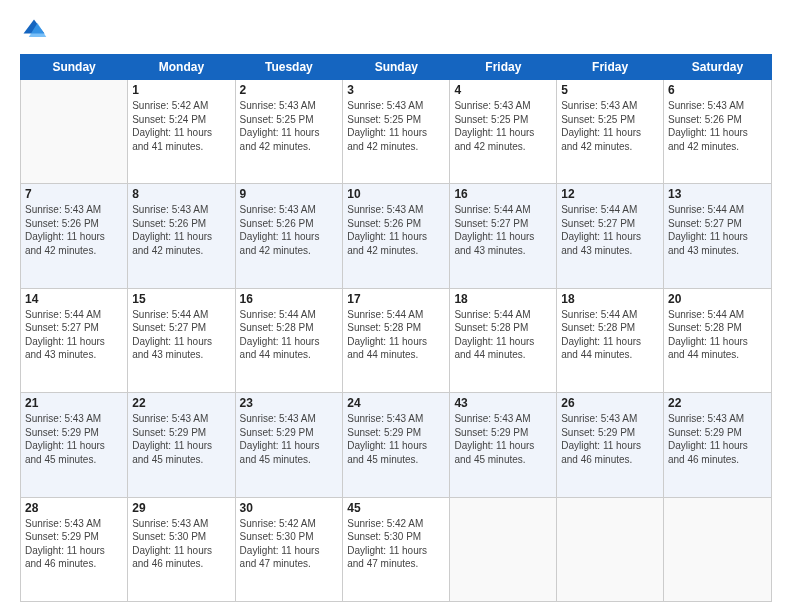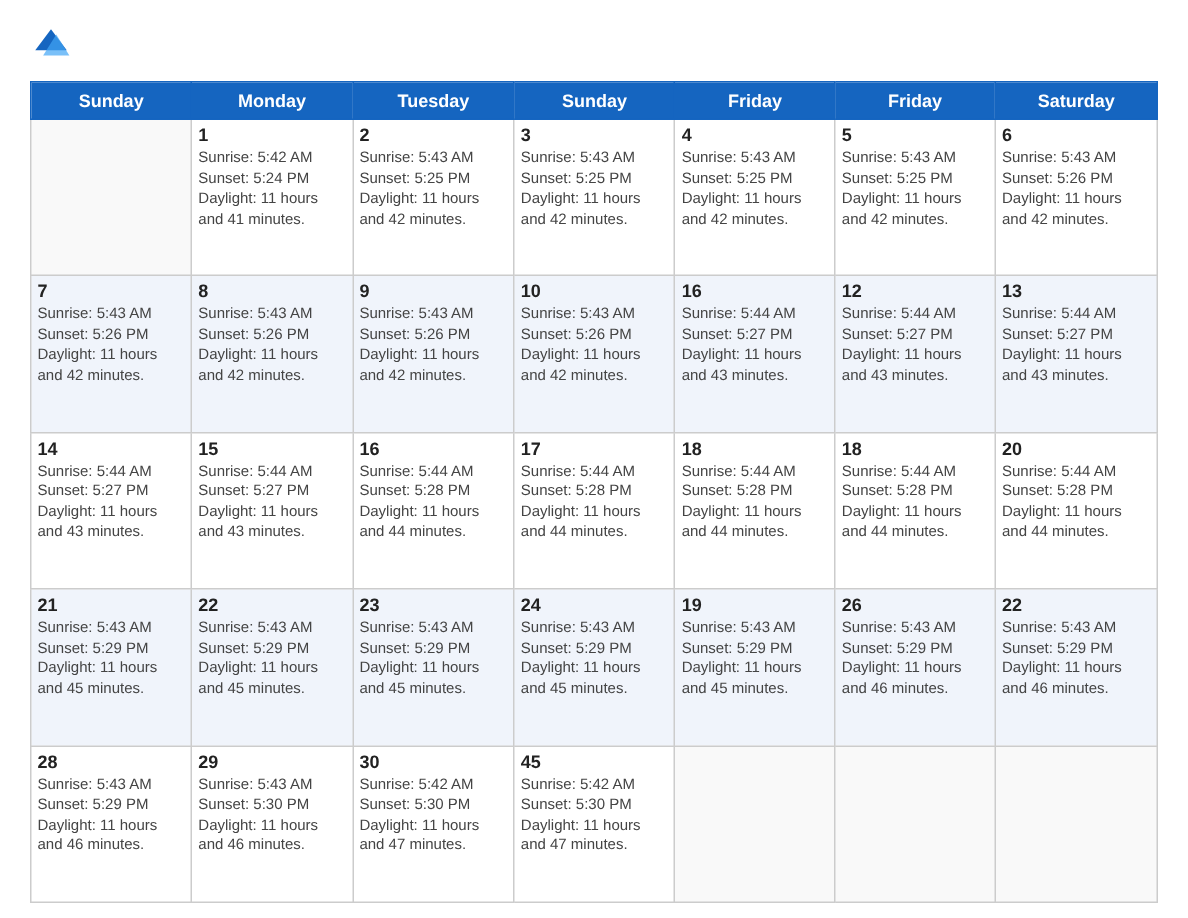--- a/index.html
+++ b/index.html
@@ -236,21 +236,21 @@
           </td>
           <td>
             <span class="day-number">23</span>
             <div class="day-info">Sunrise: 5:43 AM<br>Sunset: 5:29 PM<br>Daylight: 11 hours<br>and 45 minutes.</div>
           </td>
           <td>
             <span class="day-number">24</span>
             <div class="day-info">Sunrise: 5:43 AM<br>Sunset: 5:29 PM<br>Daylight: 11 hours<br>and 45 minutes.</div>
           </td>
           <td>
-            <span class="day-number">19</span>
+            <span class="day-number">43</span>
             <div class="day-info">Sunrise: 5:43 AM<br>Sunset: 5:29 PM<br>Daylight: 11 hours<br>and 45 minutes.</div>
           </td>
           <td>
             <span class="day-number">26</span>
             <div class="day-info">Sunrise: 5:43 AM<br>Sunset: 5:29 PM<br>Daylight: 11 hours<br>and 46 minutes.</div>
           </td>
           <td>
             <span class="day-number">22</span>
             <div class="day-info">Sunrise: 5:43 AM<br>Sunset: 5:29 PM<br>Daylight: 11 hours<br>and 46 minutes.</div>
           </td>

